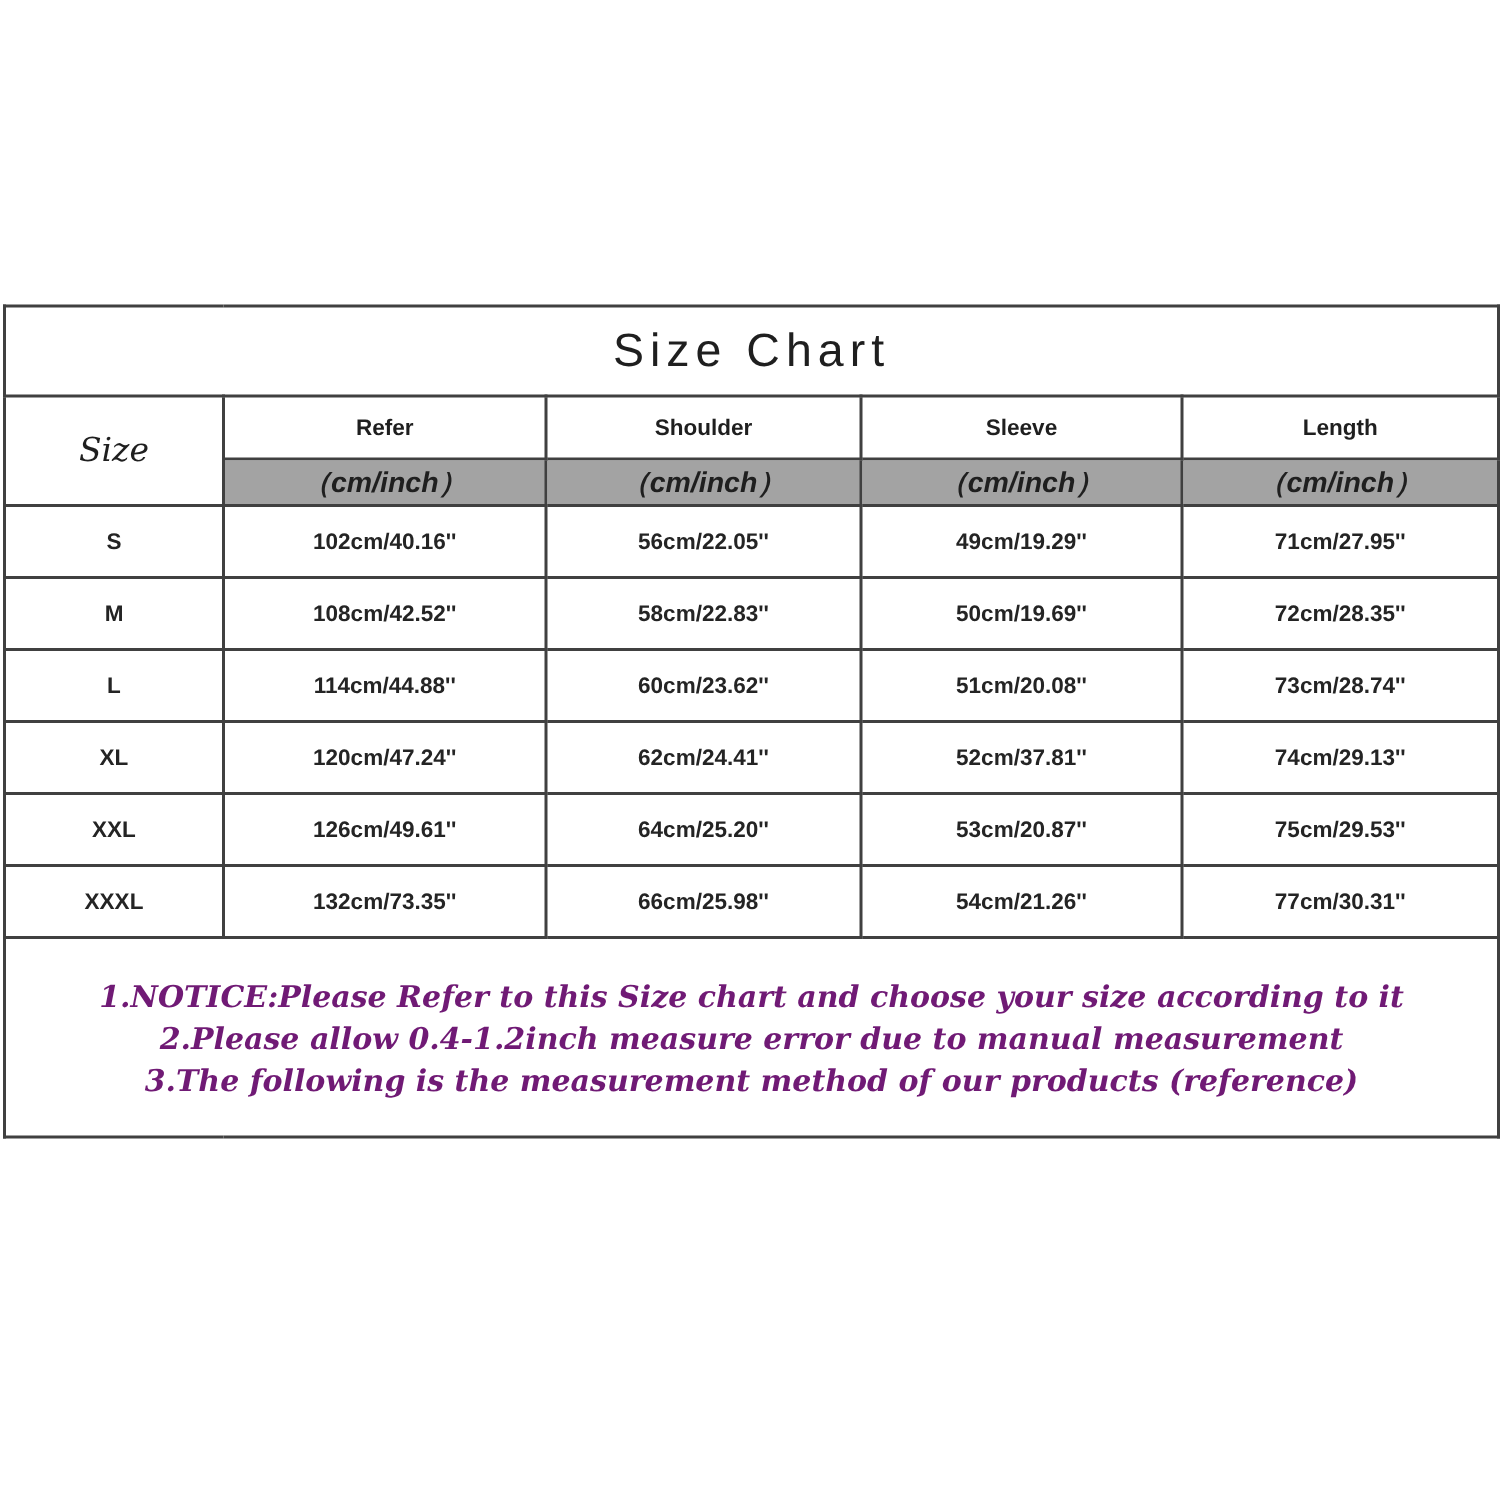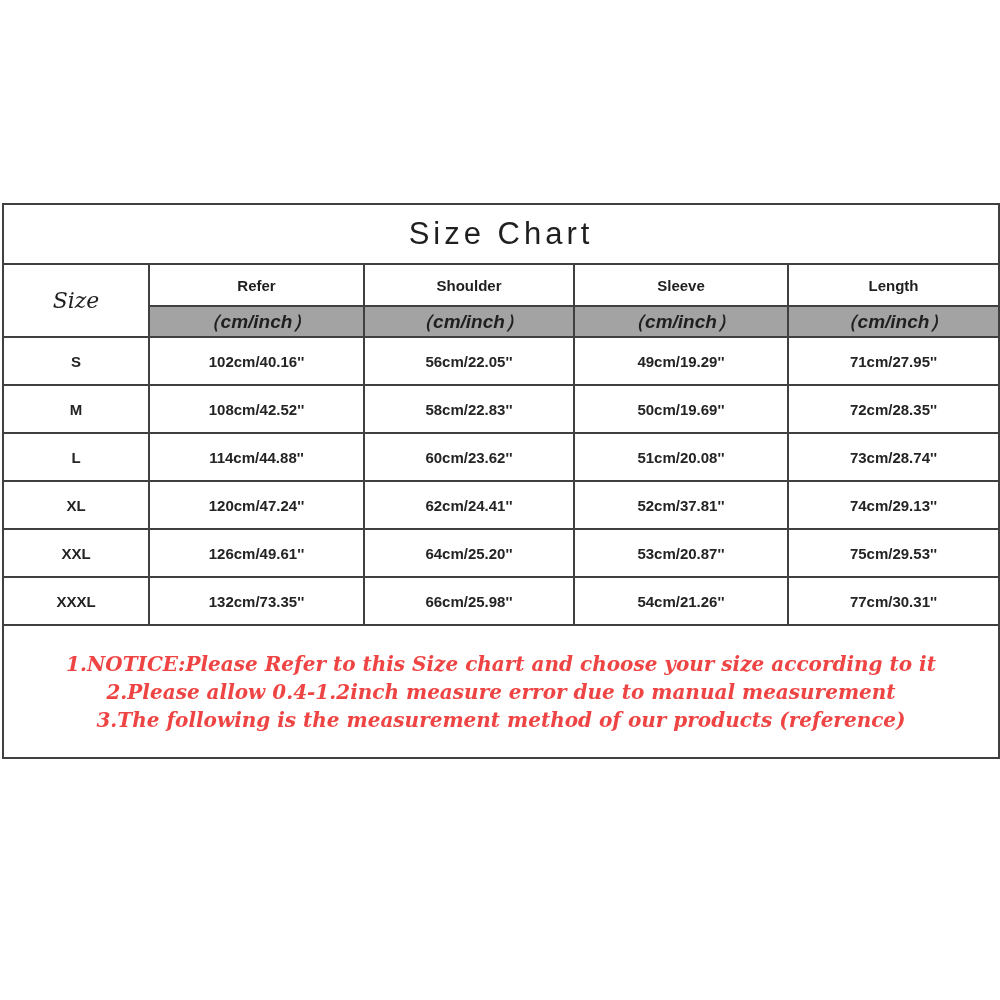--- a/index.html
+++ b/index.html
@@ -62,21 +62,21 @@
     font-weight: bold;
     color: #242424;
   }
   .notice-cell { height: 131px; background: #ffffff; }
   .notice-line {
     font-family: "DejaVu Serif", serif;
     font-style: italic;
     font-weight: bold;
     font-size: 20px;
     line-height: 28px;
-    color: #ef4444;
+    color: #701a75;
     white-space: nowrap;
   }
 </style>
 </head>
 <body>
 
 <div class="canvas">
   <table class="size-table">
     <colgroup>
       <col style="width:146px">

